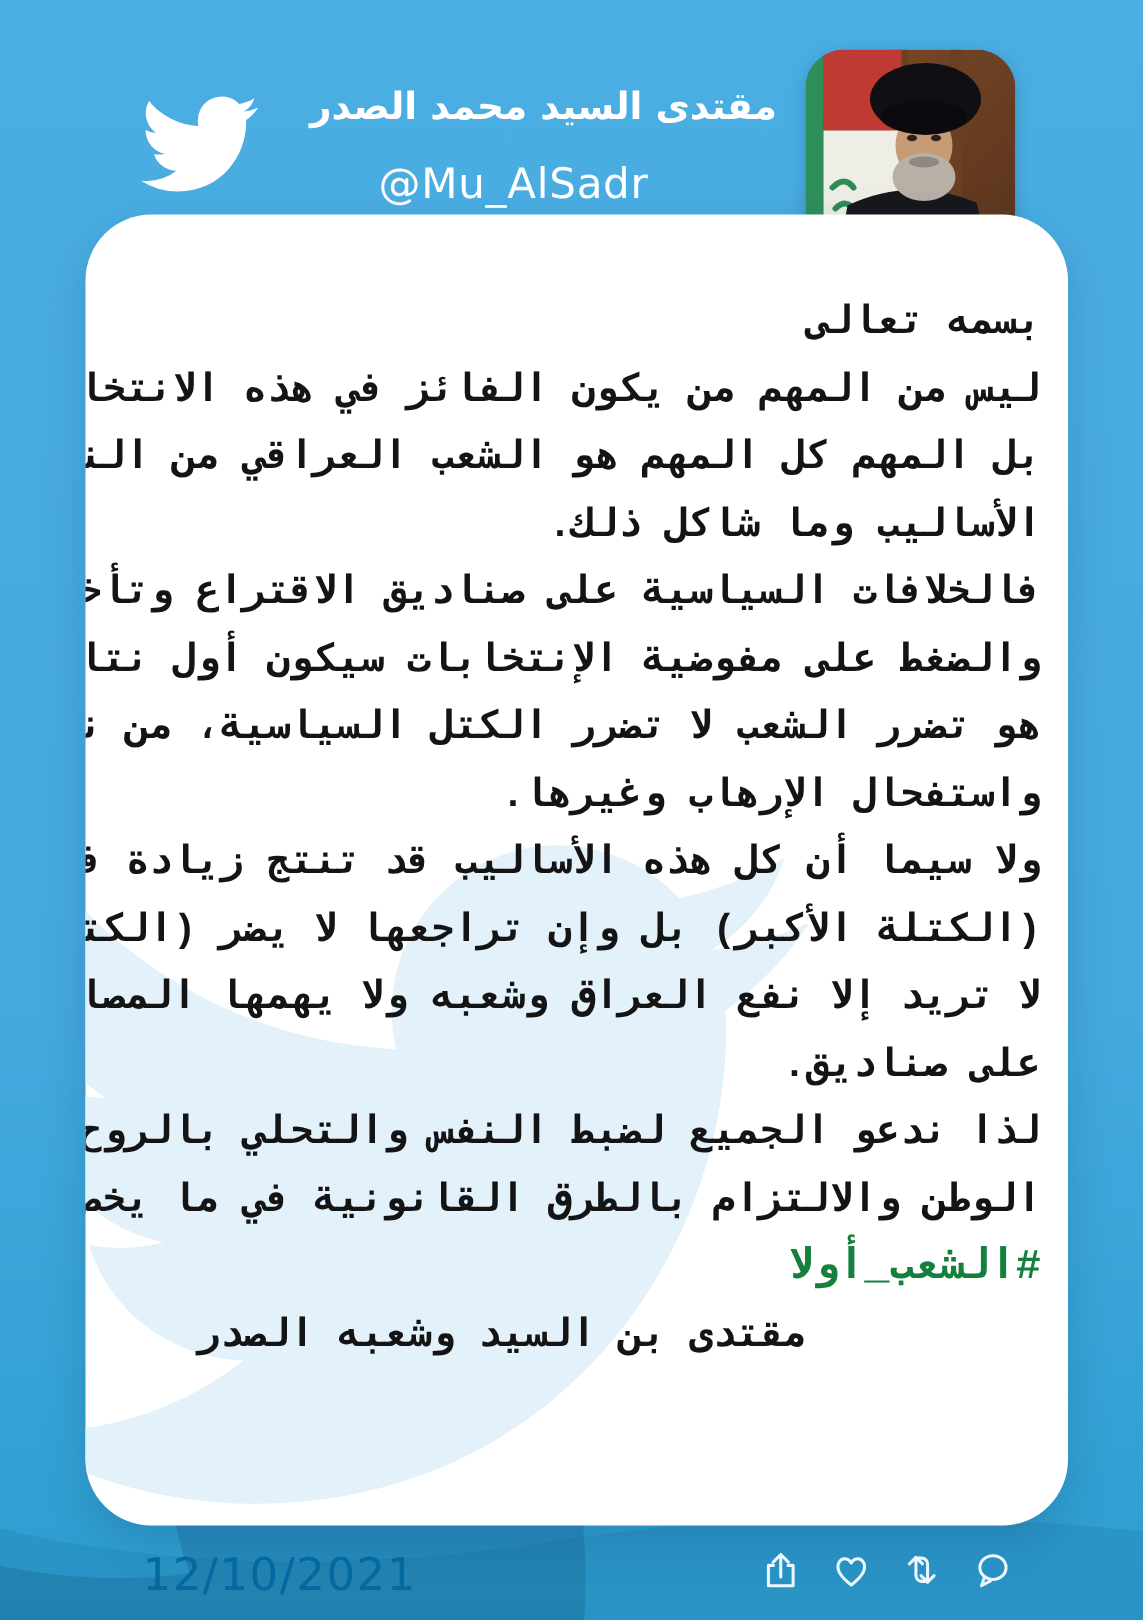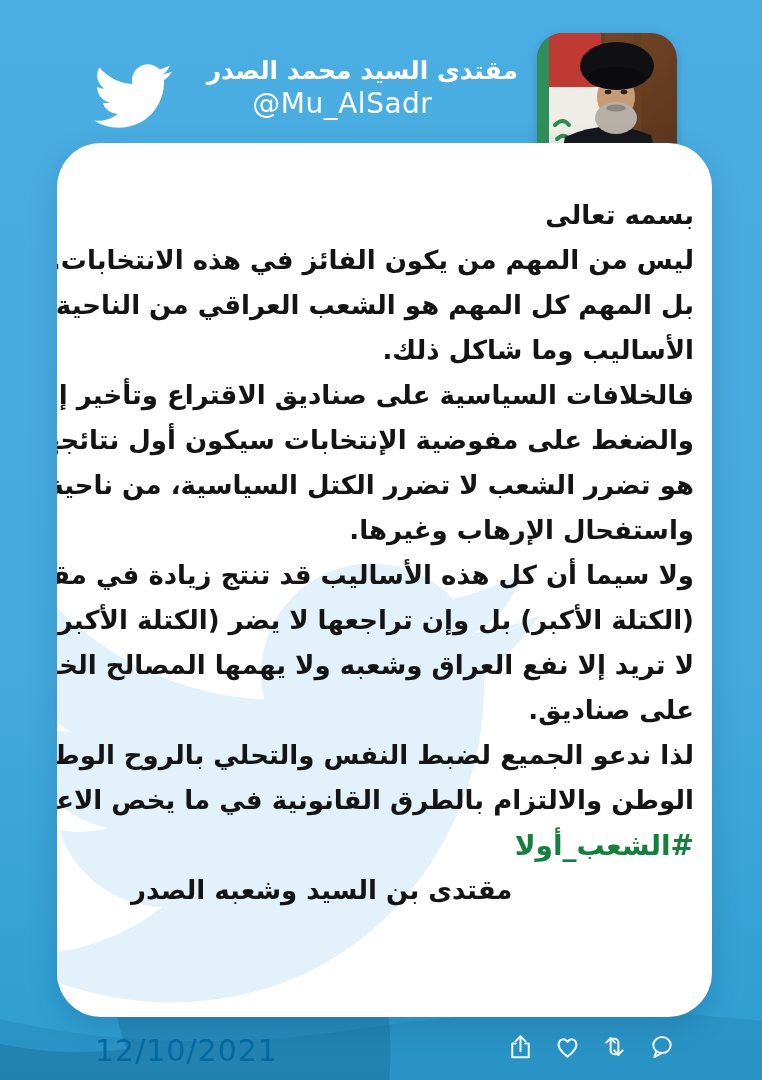--- a/index.html
+++ b/index.html
@@ -11,27 +11,27 @@
   .abs{position:absolute;}
   
   .bg-bird{left:-175px;top:822px;width:650px;height:650px;opacity:.32;transform:rotate(-10deg);}
   .bg-bird svg{width:100%;height:100%;}
   .bg-wave{left:0;bottom:0;width:762px;height:95px;}
   
   .logo{left:86px;top:57px;width:94px;height:78px;}
   .logo svg{width:100%;height:100%;}
   .who{right:244px;top:55px;text-align:center;color:#FFFFFF;direction:rtl;}
   .who .nm{font-size:25px;font-weight:bold;line-height:32px;white-space:nowrap;margin-left:40px;}
-  .who .hd{font-size:28px;line-height:34px;direction:ltr;letter-spacing:.5px;}
+  .who .hd{font-size:28px;line-height:34px;direction:ltr;letter-spacing:.5px;margin-top:19px;}
   .avatar{left:537px;top:33px;width:140px;height:136px;border-radius:26px;overflow:hidden;
           box-shadow:0 3px 10px rgba(10,60,95,.25);}
   .avatar svg{width:100%;height:100%;display:block;}
   
   .card{left:57px;top:143px;width:655px;height:874px;background:#FFFFFF;border-radius:44px;
-        overflow:hidden;box-shadow:0 10px 28px rgba(15,70,110,.22);}
+        overflow:hidden;box-shadow:0 10px 28px rgba(15,70,110,.22);font-family:Liberation Mono, monospace;}
   .card-bird{position:absolute;left:-58px;bottom:-36px;width:540px;height:540px;}
   .card-bird svg{width:100%;height:100%;}
   .txt{position:absolute;inset:0;padding:50px 18px 0 18px;direction:rtl;text-align:right;
        color:#141414;font-weight:bold;}
   .t-line{font-size:26px;line-height:45px;white-space:nowrap;}
   .t-hash{font-size:28px;line-height:45px;white-space:nowrap;color:#15803d;cursor:pointer;}
   .t-sig{font-size:26px;line-height:45px;white-space:nowrap;text-align:left;padding-left:56px;}
   
   .date{left:95px;top:1033px;color:#0369a1;font-size:30px;letter-spacing:1px;}
   .actions{right:85px;top:1031px;display:flex;gap:16px;align-items:center;}

